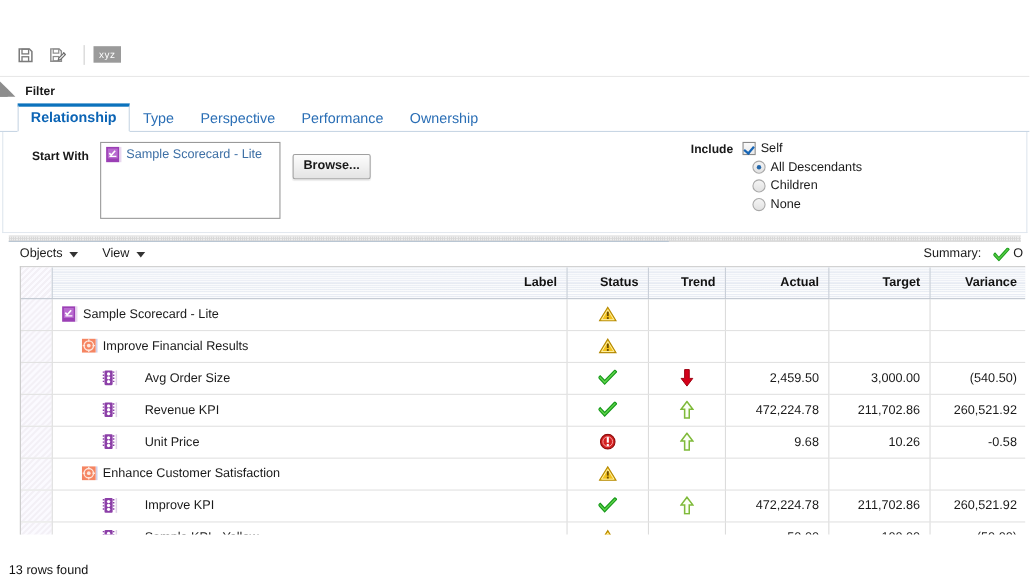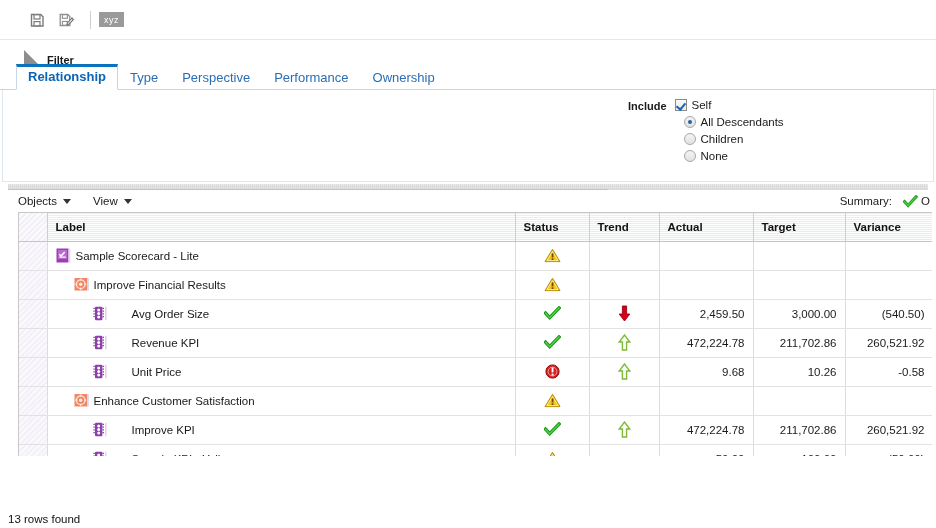--- a/index.html
+++ b/index.html
@@ -11,23 +11,24 @@
     font-family: "Liberation Sans", sans-serif;
     font-size: 11px;
     color: #1a1a1a;
   }
 
   
   #toolbar {
     height: 40px;
     display: flex;
     align-items: center;
-    padding: 0 24px;
+    padding: 0 10px;
     background: #fff;
     border-bottom: 1px solid #e8e8e8;
+    margin-top: 30px;
   }
   .tb-btn {
     width: 26px; height: 26px;
     display: flex; align-items: center; justify-content: center;
     margin-right: 3px;
     cursor: pointer;
     border-radius: 2px;
   }
   .tb-sep {
     width: 1px; height: 18px;
@@ -44,22 +45,21 @@
     font-family: "Liberation Sans", sans-serif;
     display: flex; align-items: center; justify-content: center;
     cursor: pointer;
     letter-spacing: 0.5px;
   }
 
   
   #filter-header {
     height: 26px;
     display: flex;
-    align-items: flex-end;
-    padding-left: 24px;
+    align-items: center;
     background: #fff;
   }
   .disclosure {
     width: 0; height: 0;
     border-left: 7px solid #8d8d8d;
     border-bottom: 7px solid #8d8d8d;
     border-right: 7px solid transparent;
     border-top: 7px solid transparent;
     margin-right: 9px;
     cursor: pointer;
@@ -281,21 +281,21 @@
   }
   table.grid th {
     height: 28px;
     background:
       repeating-linear-gradient(0deg, rgba(255,255,255,0.9) 0 1px, rgba(225,230,240,0.55) 1px 2px),
       linear-gradient(#f4f6fa,#eaeef4);
     border-right: 1px solid #c9cfd8;
     border-bottom: 1px solid #bfc6d0;
     font-size: 11.5px;
     font-weight: bold;
-    text-align: left;
+    text-align: right;
     padding: 0 8px;
     color: #121212;
     cursor: pointer;
     white-space: nowrap;
   }
   table.grid td {
     height: 29px;
     border-right: 1px solid #dcdcdc;
     border-bottom: 1px solid #e2e2e2;
     font-size: 11.5px;
@@ -378,20 +378,36 @@
 <div id="tabstrip">
   <div class="tab active">Relationship</div>
   <div class="tab">Type</div>
   <div class="tab">Perspective</div>
   <div class="tab">Performance</div>
   <div class="tab">Ownership</div>
 </div>
 
 <div id="filter-body">
 
+  <div id="startwith-group">
+    <div class="field-label">Start With</div>
+    <div id="startwith-box">
+      <div class="sw-item">
+        <svg class="ico" width="15" height="15" viewBox="0 0 15 15">
+          <rect x="0.5" y="0.5" width="12" height="14" fill="#9b3fb5"></rect>
+          <rect x="2" y="2" width="9" height="9" fill="#b96bd0"></rect>
+          <path d="M3.4 6.2l1.7 1.9 3.6-4" fill="none" stroke="#ffffff" stroke-width="1.5"></path>
+          <path d="M3.4 9.1h6.4" stroke="#ffffff" stroke-width="1.2"></path>
+          <rect x="12.6" y="0.5" width="1.8" height="14" fill="#e8d6ef"></rect>
+        </svg>
+        <span class="lbl">Sample Scorecard - Lite</span>
+      </div>
+    </div>
+    <div id="browse-btn">Browse...</div>
+  </div>
 
   <div id="include-group">
     <div class="field-label">Include</div>
     <div>
       <div class="opt-row">
         <span class="cbx on"></span>
         <span class="otxt">Self</span>
       </div>
       <div class="opt-row radio-indent">
         <span class="radio on"></span>

